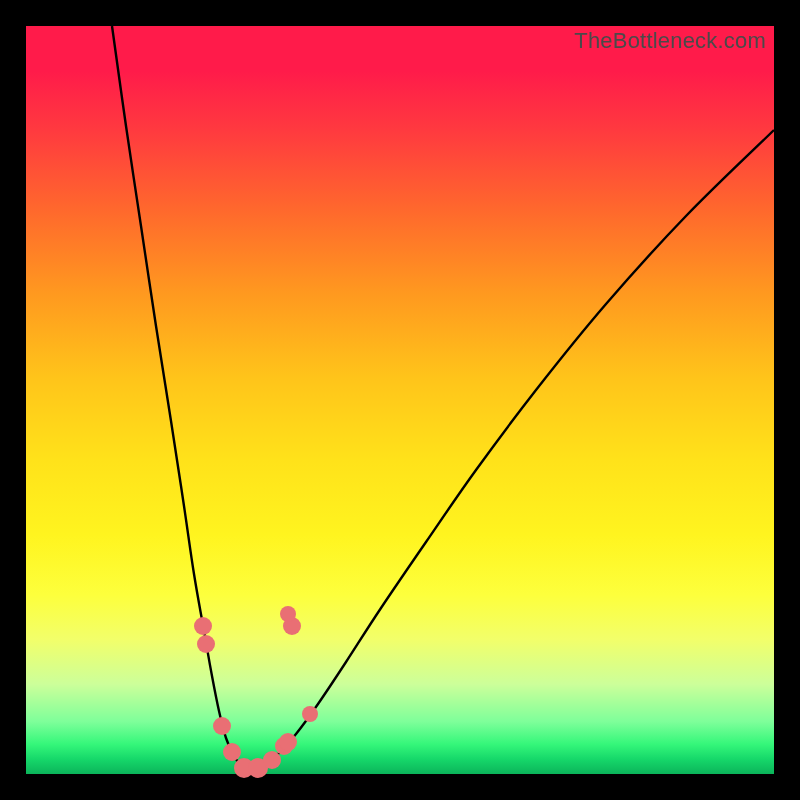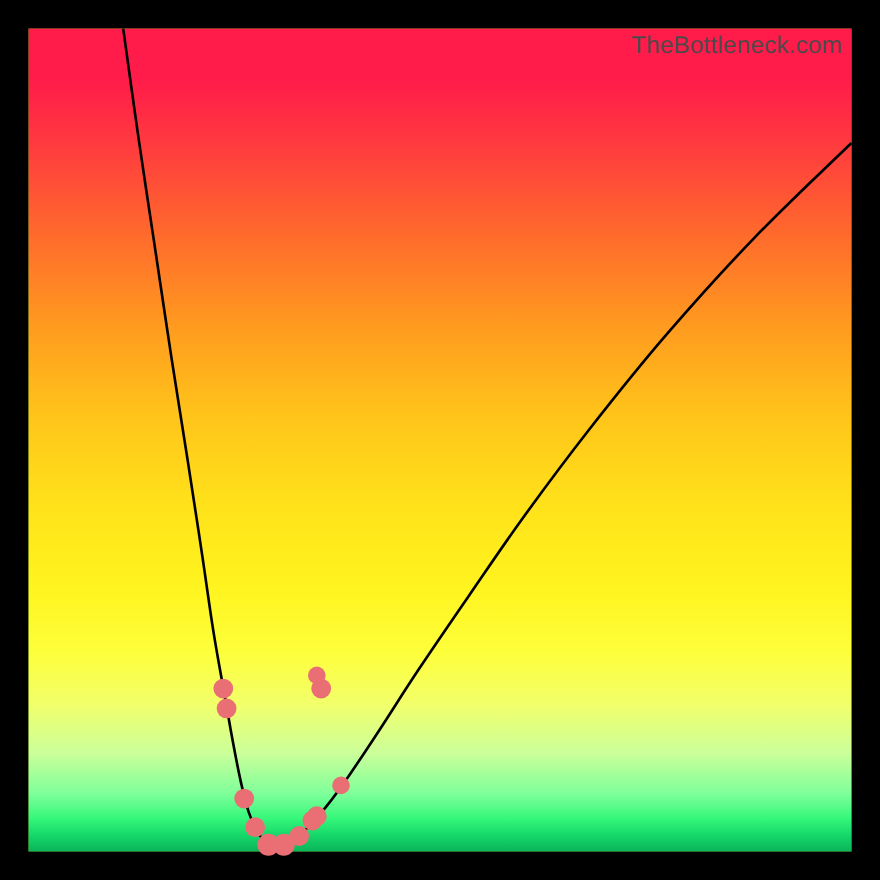--- a/index.html
+++ b/index.html
@@ -10,21 +10,21 @@
     background: #000;
     overflow: hidden;
     font-family: Arial, Helvetica, sans-serif;
   }
   .frame {
     position: absolute;
     left: 26px;
     top: 26px;
     width: 748px;
     height: 748px;
-    background: #84cc16;
+    background: #f9a8d4;
   }
   .plot-area {
     position: absolute;
     left: 0;
     top: 0;
     width: 748px;
     height: 748px;
     
     background: linear-gradient(to bottom,
       #ff1b4a 0%,

